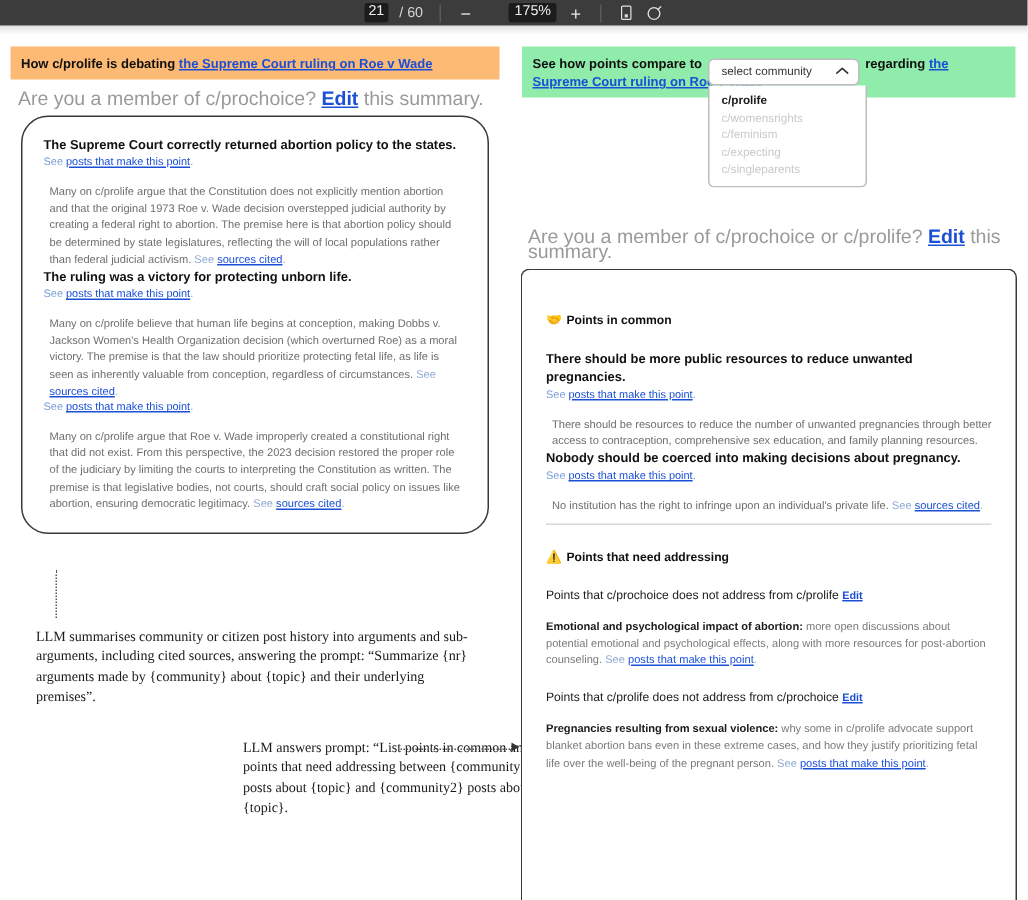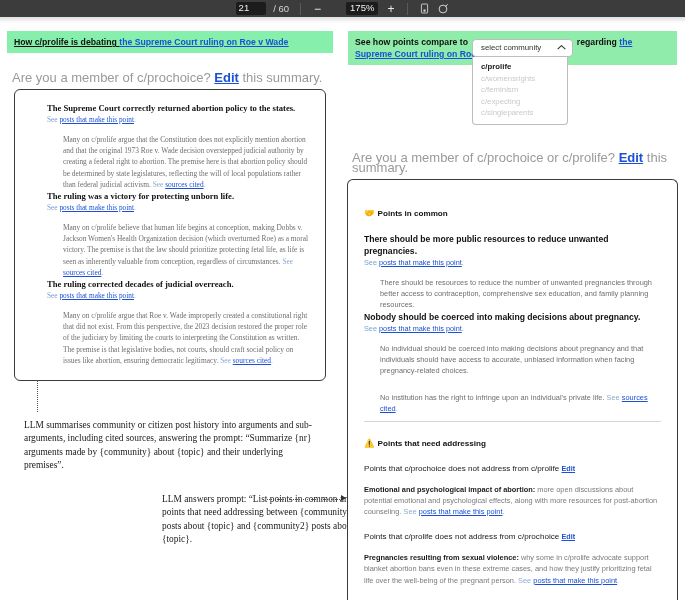--- a/index.html
+++ b/index.html
@@ -16,21 +16,21 @@
     width: 685px; height: 17px;
     background: #3c3c3c;
     display: flex; align-items: center; justify-content: center;
     gap: 7px;
     color: #e8e8e8;
     font-size: 10px;
   }
   #pdf-toolbar .pgbox {
     background: #1c1c1c; color: #f0f0f0;
     border-radius: 2px;
-    padding: 1px 17px 2px 3px;
+    padding: 1px 3px 2px 3px;
     font-size: 9.5px; line-height: 10px;
     min-width: 15px; text-align: center;
   }
   #pdf-toolbar .pgtotal { font-size: 9.5px; color: #d6d6d6; }
   #pdf-toolbar .tsep {
     width: 1px; height: 12px; background: #5a5a5a; margin: 0 4px;
   }
   #pdf-toolbar .tbtn {
     font-size: 12px; line-height: 12px; color: #e8e8e8;
     padding: 0 2px; cursor: pointer; user-select: none;
@@ -53,47 +53,46 @@
   }
   
   #left-col {
     position: absolute; left: 0; top: 0; width: 340px; height: 577px;
   }
   .banner {
     font-size: 8.7px; font-weight: bold; color: #111;
     padding: 5px 7px 5px 7px;
     line-height: 12px;
   }
-  .banner-pink { background: #86efac; margin: 8px 7px 12px 7px; text-decoration: underline; }
+  .banner-pink { background: #fdba74; margin: 8px 7px 0 7px; }
   .banner a, .sub a, .link {
     color: #1a4fd6; text-decoration: underline;
   }
   .banner a { font-weight: bold; }
   .sub {
     font-size: 13px; color: #9a9a9a; padding: 8px 12px 6px 12px;
     line-height: 10px;
   }
   .sub .edit { color: #1a4fd6; font-weight: bold; text-decoration: underline; }
   .card {
-    border: 1px solid #3a3a3a; border-radius: 6px;
-    margin: 0 14px; padding: 12px 16px 14px 32px;
+    border: 1px solid #3a3a3a; border-radius: 18px;
+    margin: 0 14px; padding: 12px 16px 14px 14px;
     background: #fff;
-    font-family: Liberation Serif, serif;
   }
   .arg-title {
     font-size: 8.6px; font-weight: bold; color: #111;
     line-height: 12px; margin: 0 0 1px 0;
   }
   .arg-see {
     font-size: 7.3px; color: #7ba0d8; line-height: 10px; margin: 0 0 9px 0;
   }
   .arg-see a, .inline-see a { color: #1a4fd6; text-decoration: underline; }
   .arg-body {
     font-size: 7.4px; color: #6e6e6e; line-height: 11.2px;
-    margin: 0 0 16px 16px; text-align: left;
+    margin: 0 0 16px 4px; text-align: left;
   }
   .arg-body:last-child { margin-bottom: 0; }
   .inline-see { color: #8fa9d4; }
   
   .callout {
     position: absolute;
     font-family: "Liberation Serif", serif;
     font-size: 9.4px; line-height: 13.3px; color: #1a1a1a;
   }
   #callout-1 { left: 24px; top: 396px; width: 300px; }
@@ -126,21 +125,21 @@
     position: absolute; left: 124px; top: 8px;
     width: 101px; height: 18px;
     background: #fff; border: 1px solid #bdbdbd; border-radius: 4px;
     display: flex; align-items: center; justify-content: space-between;
     padding: 0 6px 0 8px;
     font-size: 7.8px; font-weight: normal; color: #333;
     z-index: 5;
   }
   #community-menu {
     position: absolute; left: 124px; top: 26px;
-    width: 96px;
+    width: 106px;
     background: #fff; border: 1px solid #bdbdbd; border-top: none;
     border-radius: 0 0 4px 4px;
     padding: 4px 0 5px 0;
     z-index: 4;
   }
   #community-menu .opt {
     font-size: 7.8px; line-height: 11.5px;
     padding: 0 8px; color: #c9c9c9; font-weight: normal;
   }
   #community-menu .opt.sel { color: #1a1a1a; font-weight: bold; }
@@ -213,21 +212,20 @@
         <div class="arg-body"><span>Many on c/prolife argue that the Constitution does not explicitly mention abortion and that the original 1973 Roe v. Wade decision overstepped judicial authority by creating a federal right to abortion. The premise here is that abortion policy should be determined by state legislatures, reflecting the will of local populations rather than federal judicial activism. </span><span class="inline-see">See </span><a href="#" class="link">sources cited</a><span class="inline-see">.</span></div>
       </div>
 
       <div>
         <div class="arg-title">The ruling was a victory for protecting unborn life.</div>
         <div class="arg-see"><span>See </span><a href="#">posts that make this point</a><span>.</span></div>
         <div class="arg-body"><span>Many on c/prolife believe that human life begins at conception, making Dobbs v. Jackson Women's Health Organization decision (which overturned Roe) as a moral victory. The premise is that the law should prioritize protecting fetal life, as life is seen as inherently valuable from conception, regardless of circumstances. </span><span class="inline-see">See </span><a href="#" class="link">sources cited</a><span class="inline-see">.</span></div>
       </div>
 
       <div>
-        <div class="arg-title">The ruling corrected decades of judicial overreach.</div>
         <div class="arg-see"><span>See </span><a href="#">posts that make this point</a><span>.</span></div>
         <div class="arg-body"><span>Many on c/prolife argue that Roe v. Wade improperly created a constitutional right that did not exist. From this perspective, the 2023 decision restored the proper role of the judiciary by limiting the courts to interpreting the Constitution as written. The premise is that legislative bodies, not courts, should craft social policy on issues like abortion, ensuring democratic legitimacy. </span><span class="inline-see">See </span><a href="#" class="link">sources cited</a><span class="inline-see">.</span></div>
       </div>
 
     </div>
 
     <div class="vdots"></div>
     <div class="callout" id="callout-1">LLM summarises community or citizen post history into arguments and sub-arguments, including cited sources, answering the prompt: “Summarize {nr} arguments made by {community} about {topic} and their underlying premises”.</div>
     <div class="callout" id="callout-2">LLM answers prompt: “List points in common and points that need addressing between {community1} posts about {topic} and {community2} posts about {topic}.</div>
   </div>
@@ -270,21 +268,20 @@
 
       <div>
         <div class="arg-title">There should be more public resources to reduce unwanted pregnancies.</div>
         <div class="arg-see"><span>See </span><a href="#">posts that make this point</a><span>.</span></div>
         <div class="arg-body"><span>There should be resources to reduce the number of unwanted pregnancies through better access to contraception, comprehensive sex education, and family planning resources.</span></div>
       </div>
 
       <div>
         <div class="arg-title">Nobody should be coerced into making decisions about pregnancy.</div>
         <div class="arg-see"><span>See </span><a href="#">posts that make this point</a><span>.</span></div>
-        <div class="arg-body"><span>No individual should be coerced into making decisions about pregnancy and that individuals should have access to accurate, unbiased information when facing pregnancy-related choices.</span></div>
         <div class="arg-body"><span>No institution has the right to infringe upon an individual's private life. </span><span class="inline-see">See </span><a href="#" class="link">sources cited</a><span class="inline-see">.</span></div>
       </div>
 
       <hr class="hr">
 
       <div class="sec-head">
         <span class="emo">⚠️</span><span>Points that need addressing</span>
       </div>
 
       <div>

